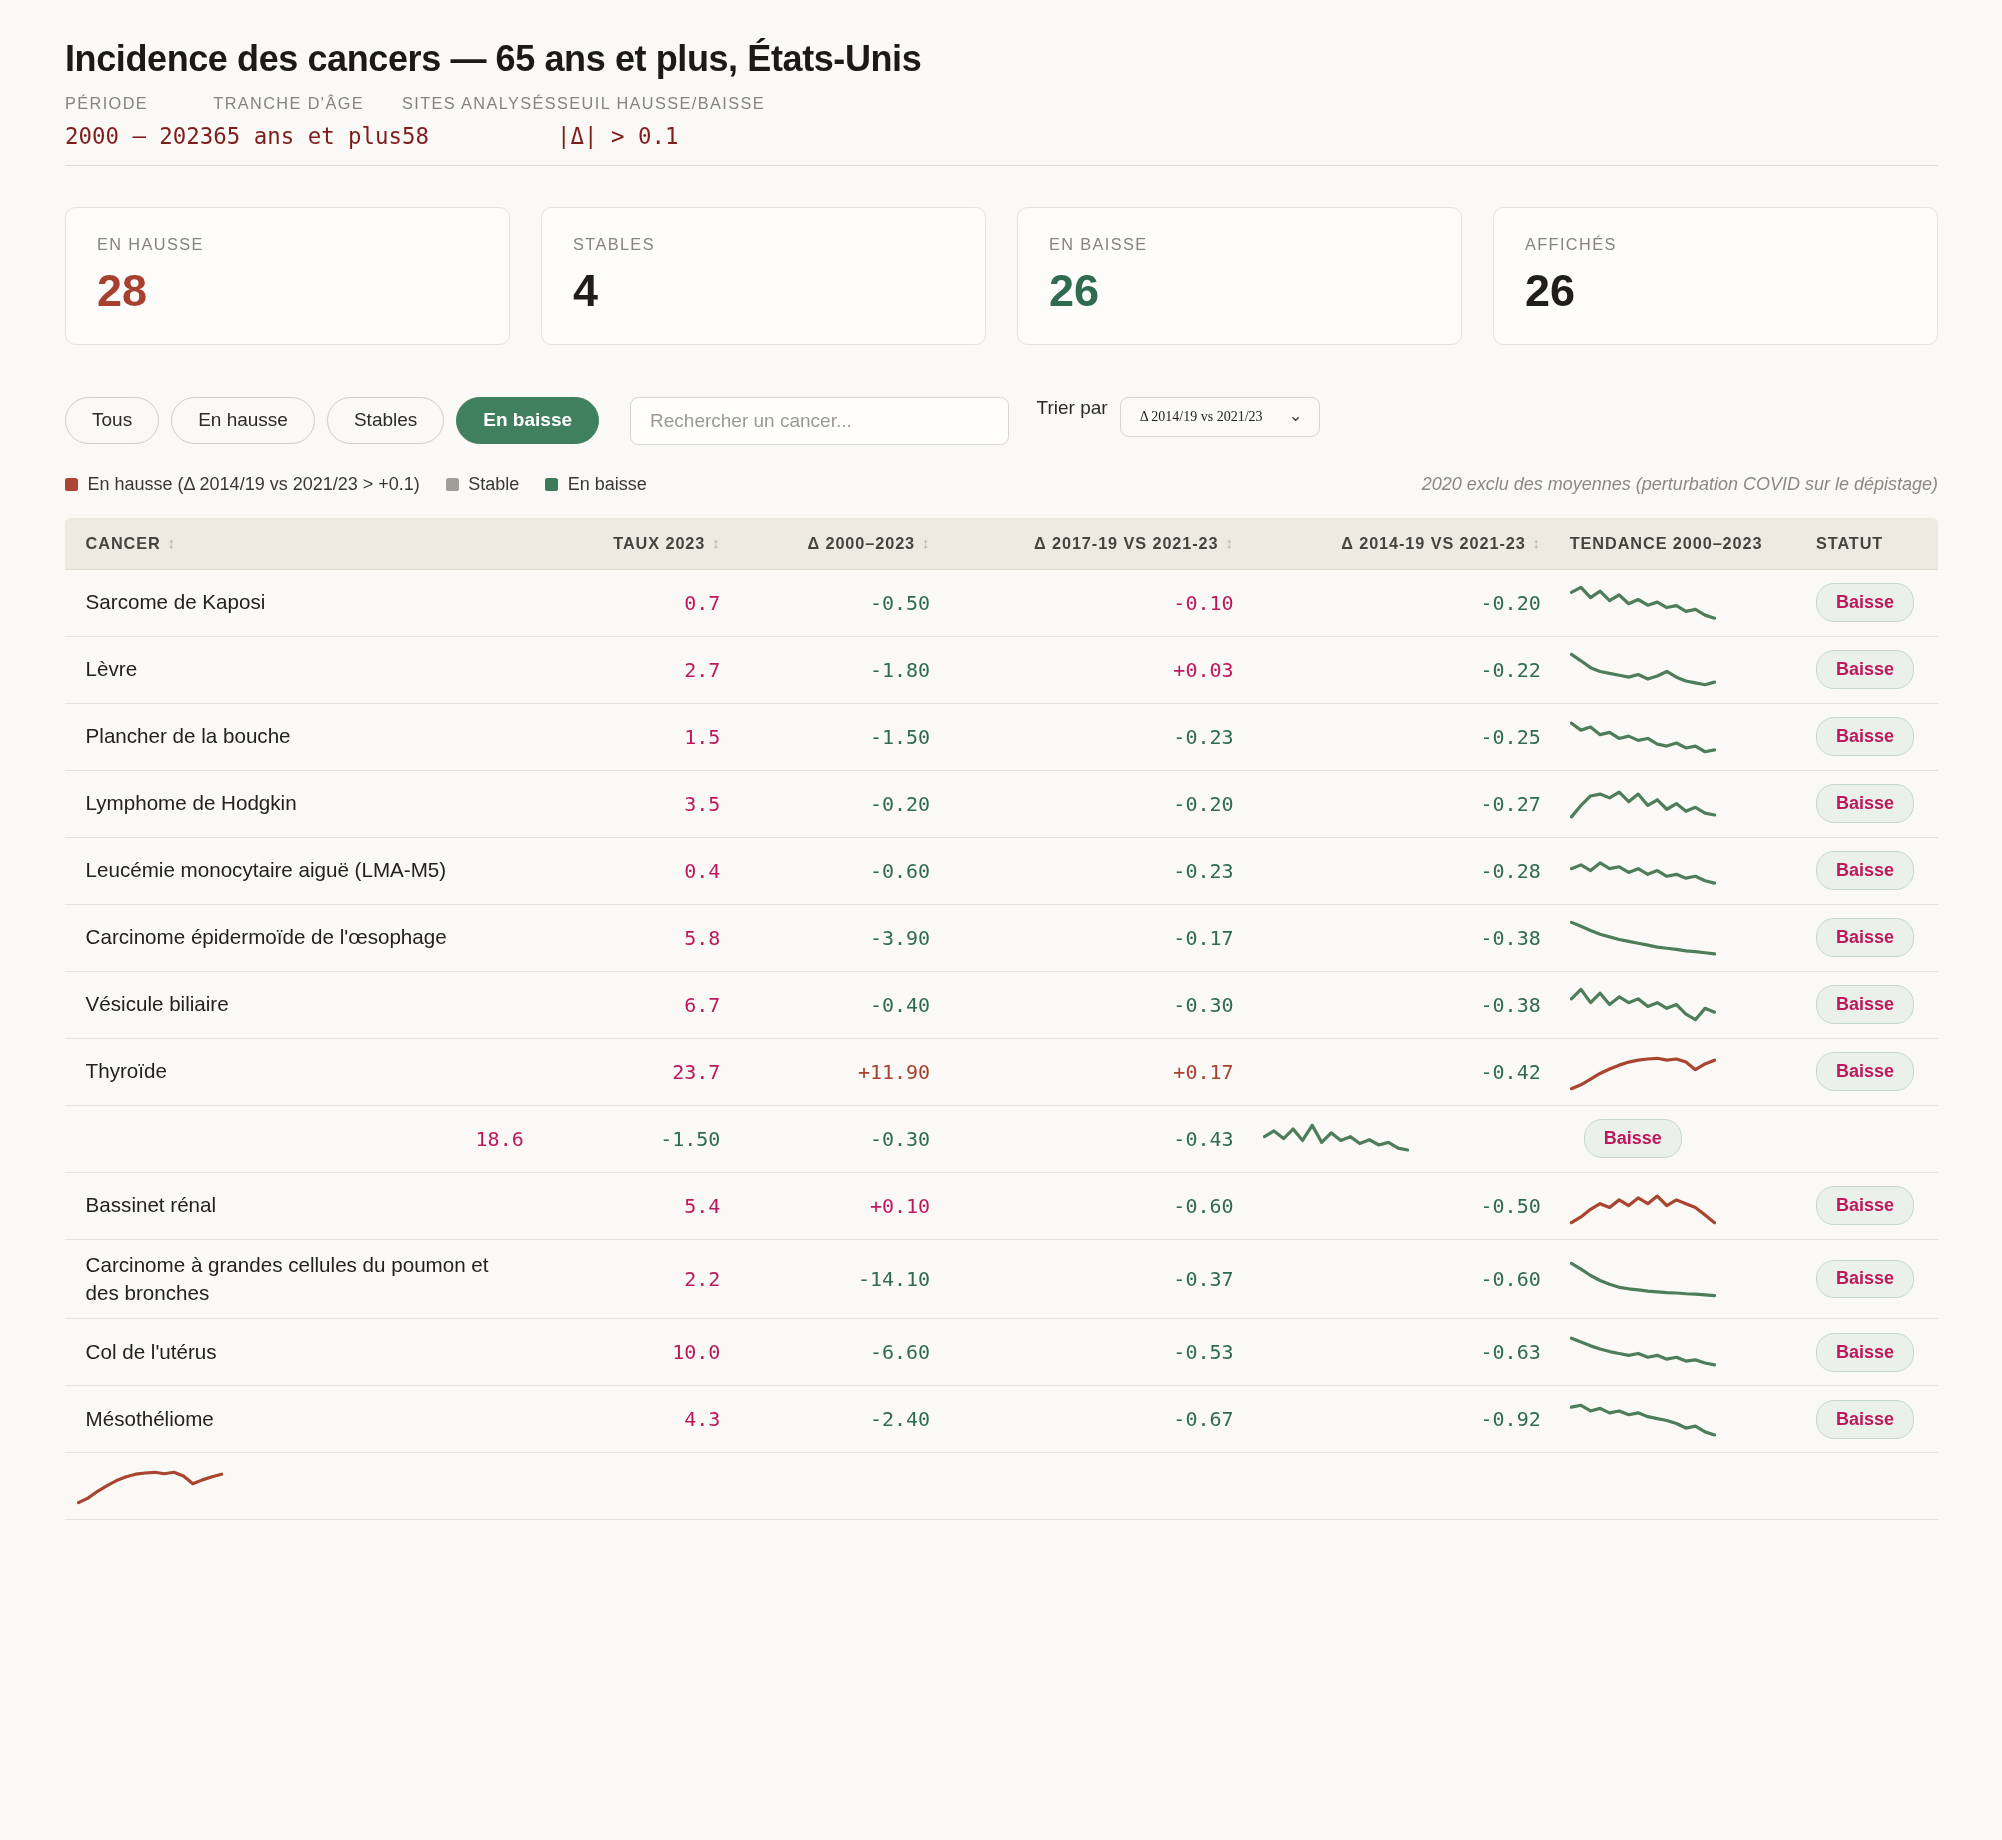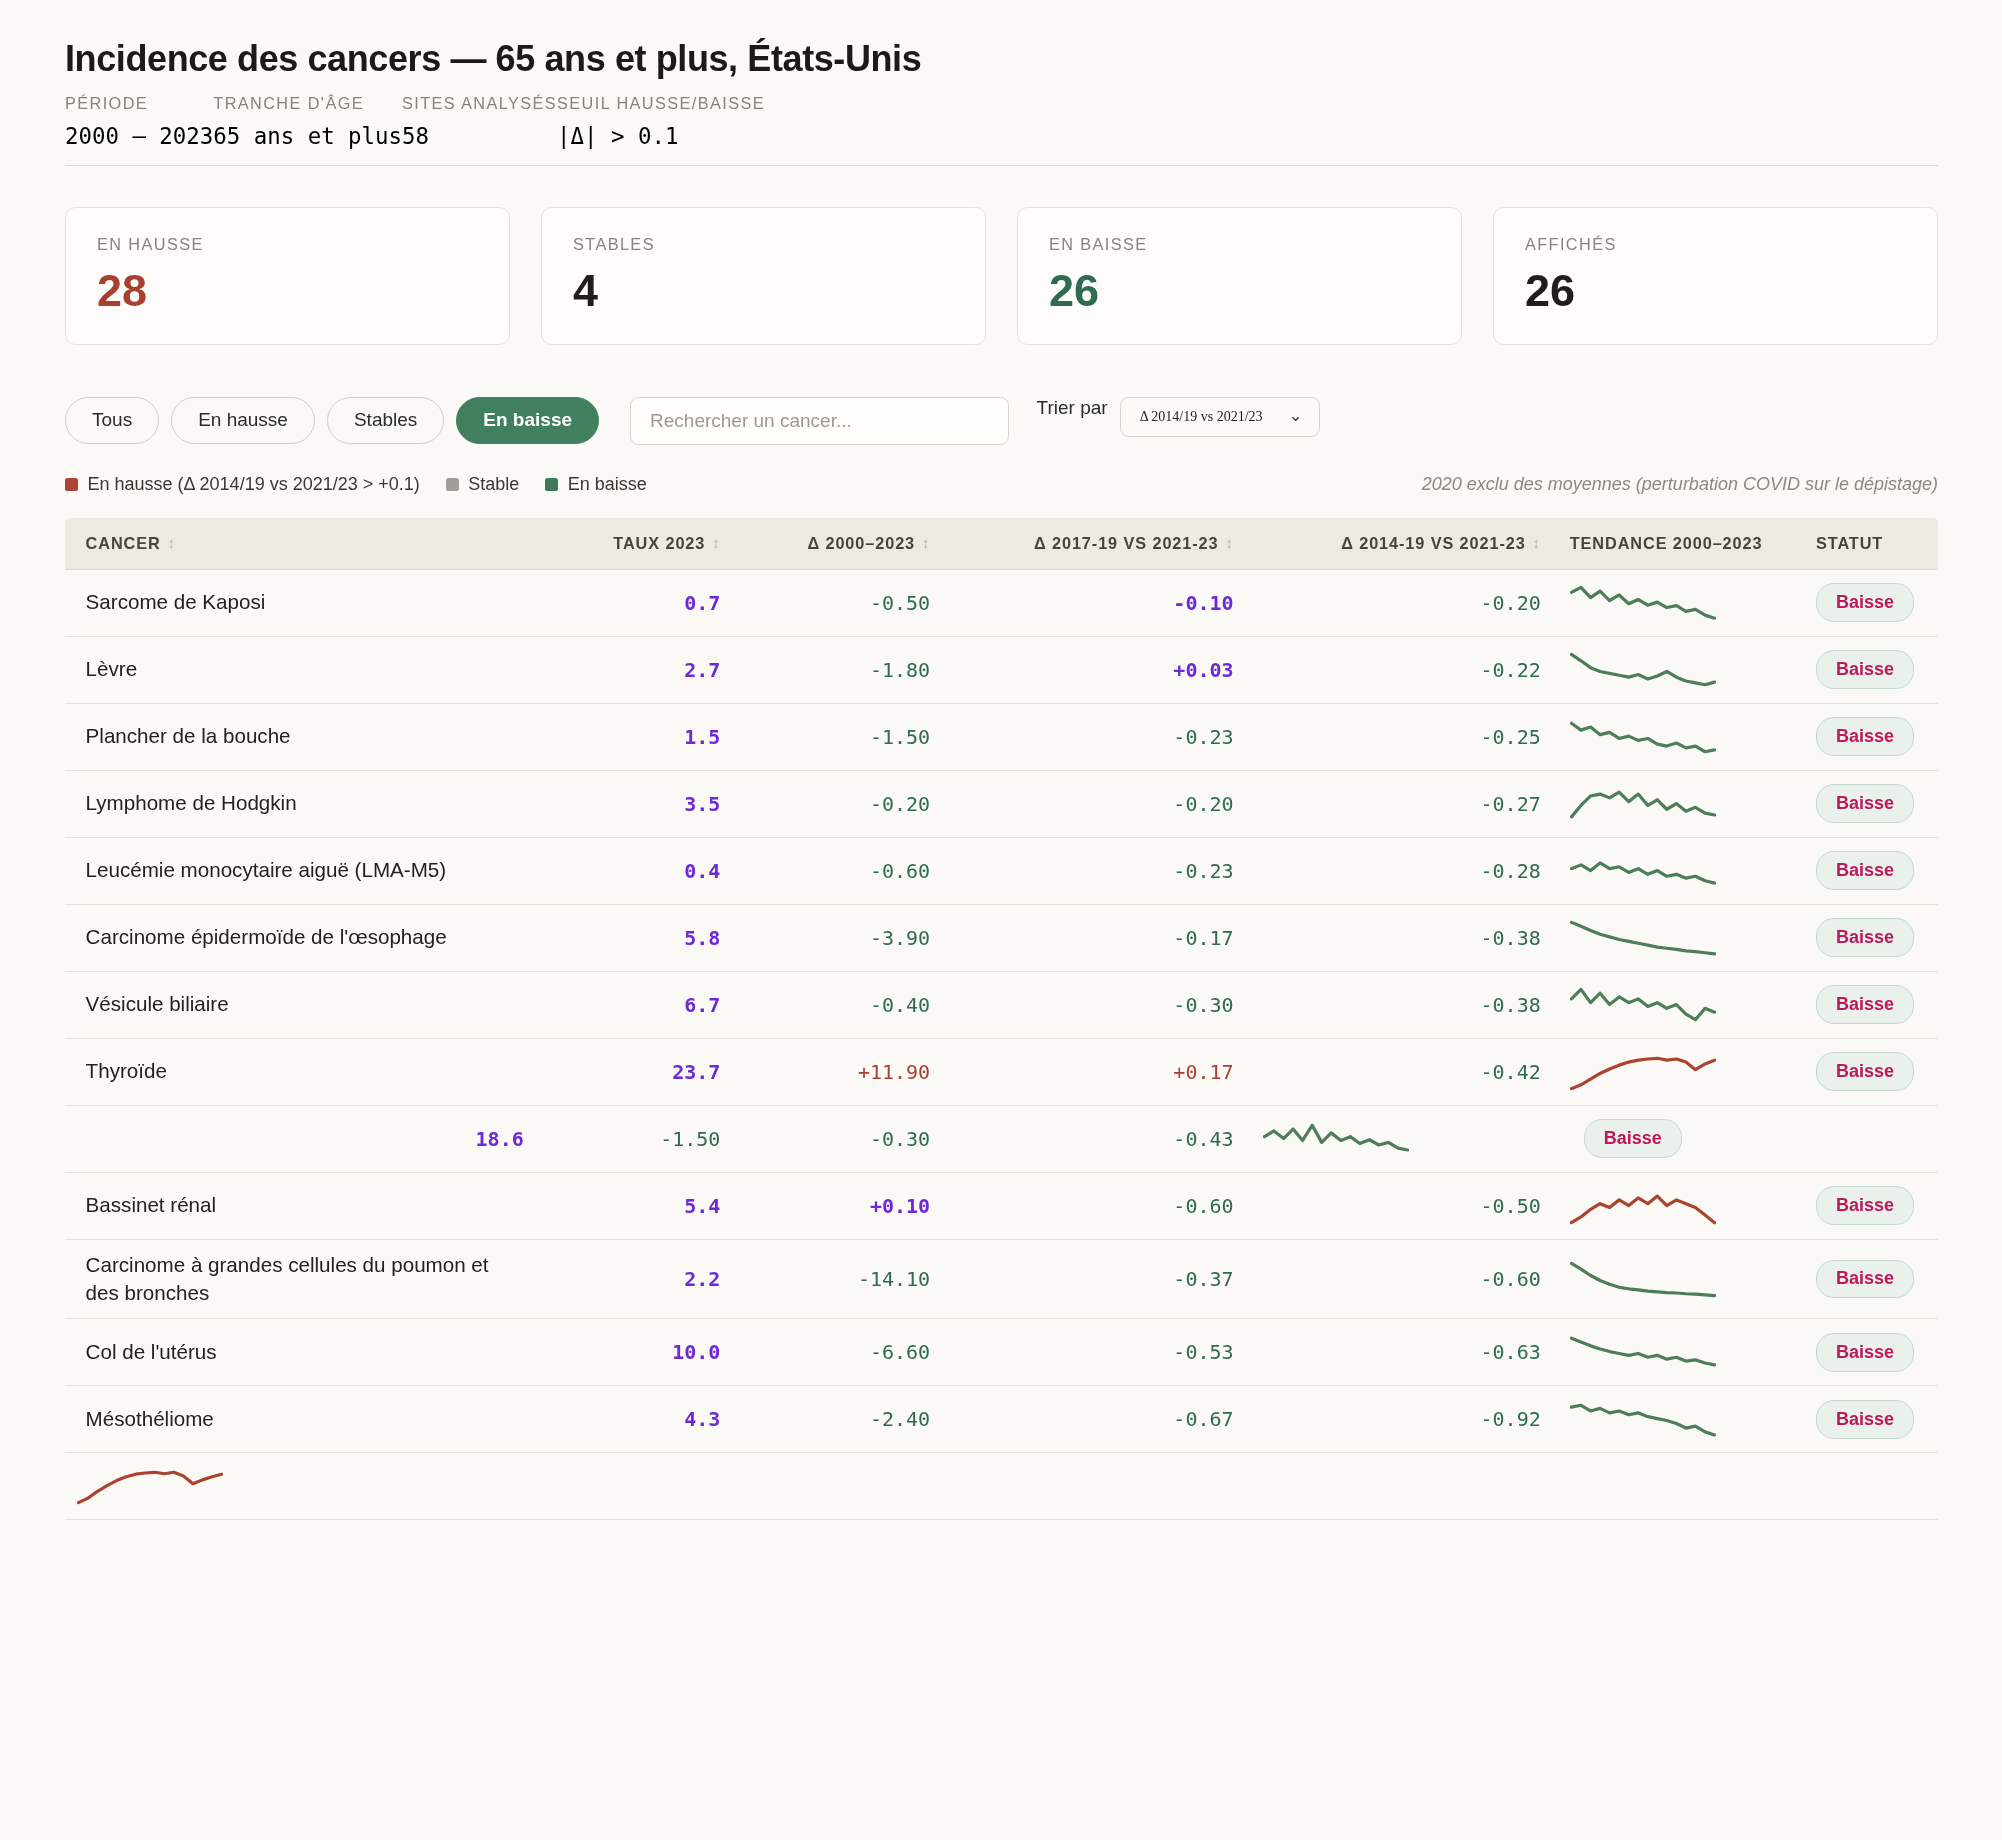--- a/index.html
+++ b/index.html
@@ -12,21 +12,21 @@
   }
   .page { width:2003px; min-height:1840px; padding:24px 65px 34px; }
 
   
   .page-title { font-size:36px; font-weight:700; letter-spacing:-0.4px; margin:13.8px 0 13.8px; color:#1b1a17; }
   .page-subtitle { font-size:20.6px; color:#5c5b55; margin:0 0 40px; }
 
   
   .meta-row { display:flex; margin-bottom:16px; }
   .meta-label { font-size:16.3px; letter-spacing:1.4px; color:#86847c; margin-bottom:10.3px; }
-  .meta-value { font-family:"DejaVu Sans Mono","Liberation Mono",monospace; font-size:22.4px; color:#000000; }
+  .meta-value { font-family:"DejaVu Sans Mono","Liberation Mono",monospace; font-size:22.4px; color:#7f1d1d; }
   .divider { border:none; border-top:0.9px solid #dedcd4; margin:0 0 41px; }
 
   
   .stats-row { display:grid; grid-template-columns:repeat(4,1fr); gap:31px; margin-bottom:52px; }
   .card { background:#fdfcfa; border:0.9px solid #e4e2da; border-radius:10.3px; padding:27.5px 31px 31px; }
   .card-label { font-size:16.3px; letter-spacing:1.4px; color:#86847c; margin-bottom:13.8px; }
   .card-value { font-size:45px; font-weight:700; line-height:1; }
 
   
   .controls { display:flex; align-items:flex-start; gap:12px; margin-bottom:29px; }
@@ -58,21 +58,21 @@
   .col0 { justify-content:flex-start; padding-left:20.6px; }
   .col1, .col2, .col3, .col4 { justify-content:flex-end; padding-right:17px; }
   .col5 { justify-content:flex-start; padding-left:12px; }
   .col6 { justify-content:flex-start; padding-left:26px; }
 
   .trow { display:grid; grid-template-columns:var(--cols); align-items:center; padding:11px 0;
           border-bottom:0.9px solid #e4e2da; }
   .c-name { font-size:20.6px; color:#23221f; padding-left:20.6px; }
   .name-text { display:inline-block; max-width:404px; line-height:1.38; }
   .c-num { font-family:"DejaVu Sans Mono","Liberation Mono",monospace; font-size:20px; text-align:right; padding-right:17px; }
-  .neu { color:#6d28d9;font-weight:bold; }
+  .neu { color:#be185d; }
   .neg { color:#2f6b4f; }
   .pos { color:#a8402f; }
   .c-trend { padding-left:12px; }
   .spark { width:146px; height:44px; display:block; }
   .c-statut { padding-left:26px; }
   .badge { display:inline-block; font-size:18px; font-weight:700; color:#be185d; background:#e9f1ea;
            border:1.3px solid #c5d9ca; border-radius:18px; padding:7.7px 19px; }
 </style>
 </head>
 <body>

